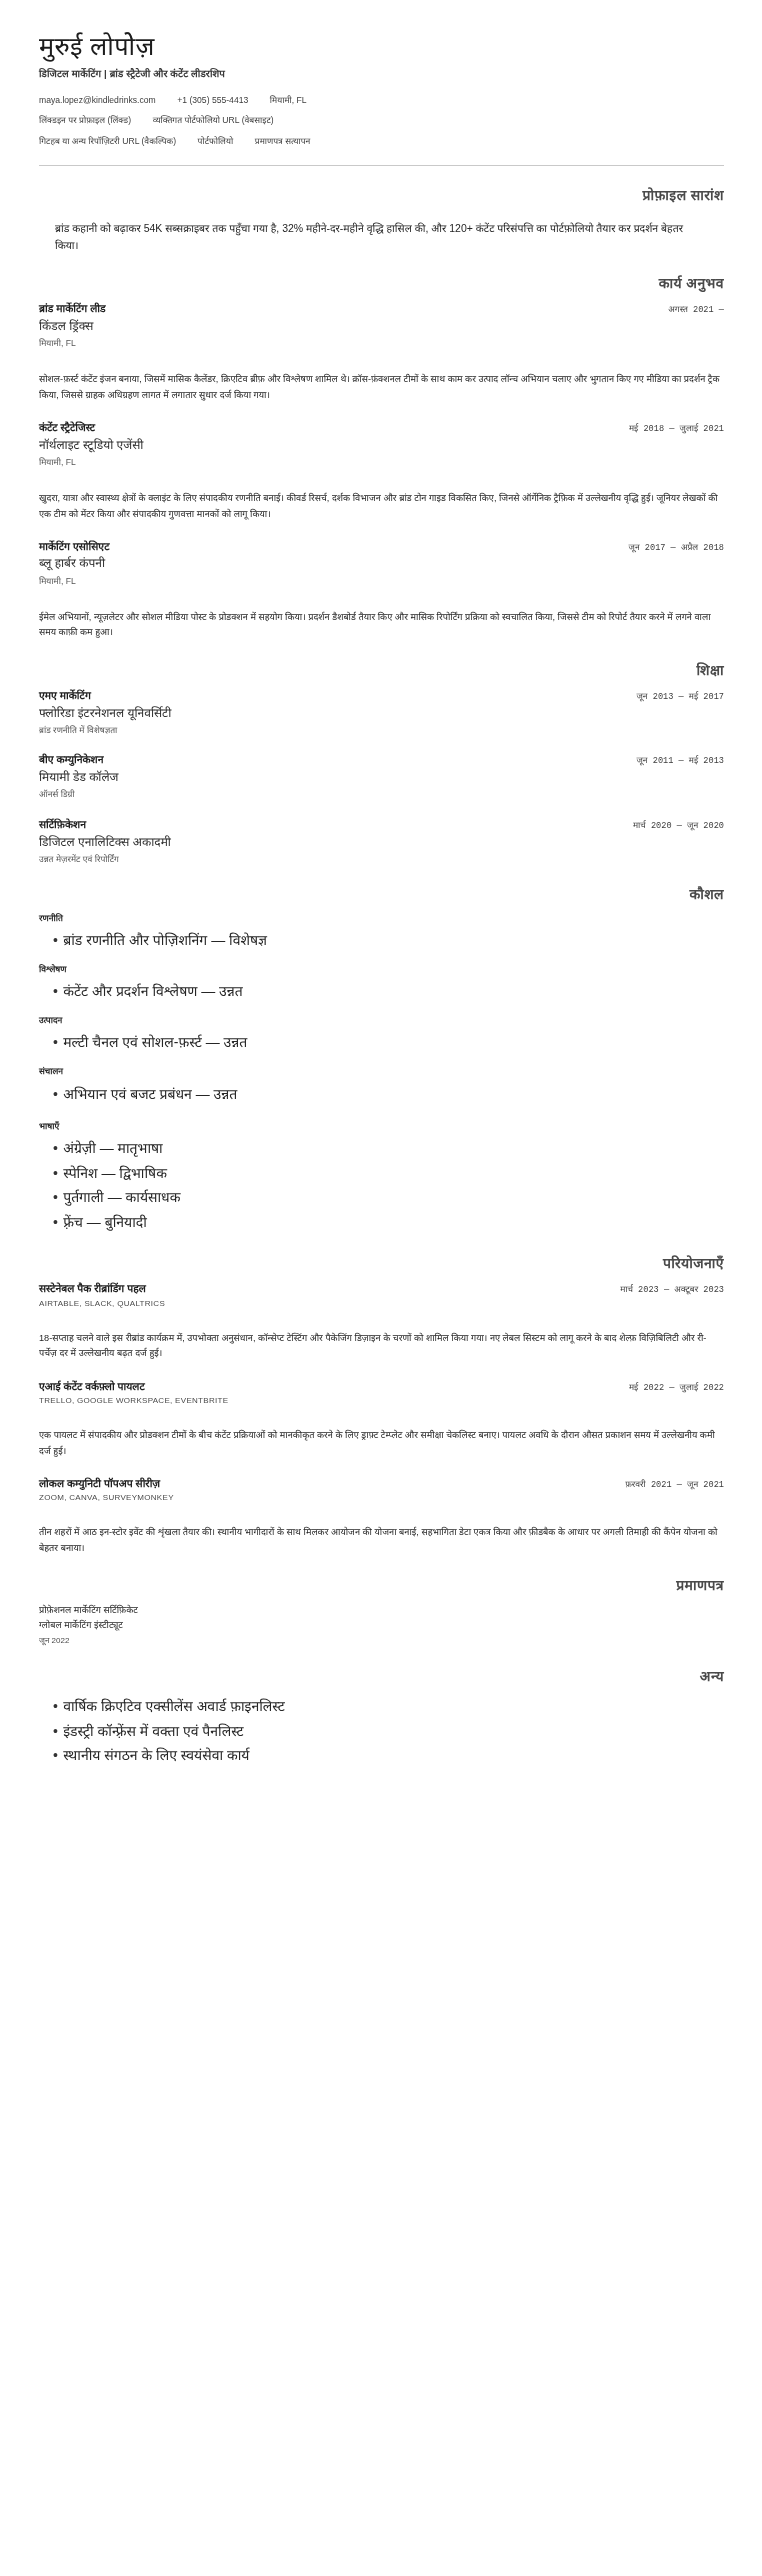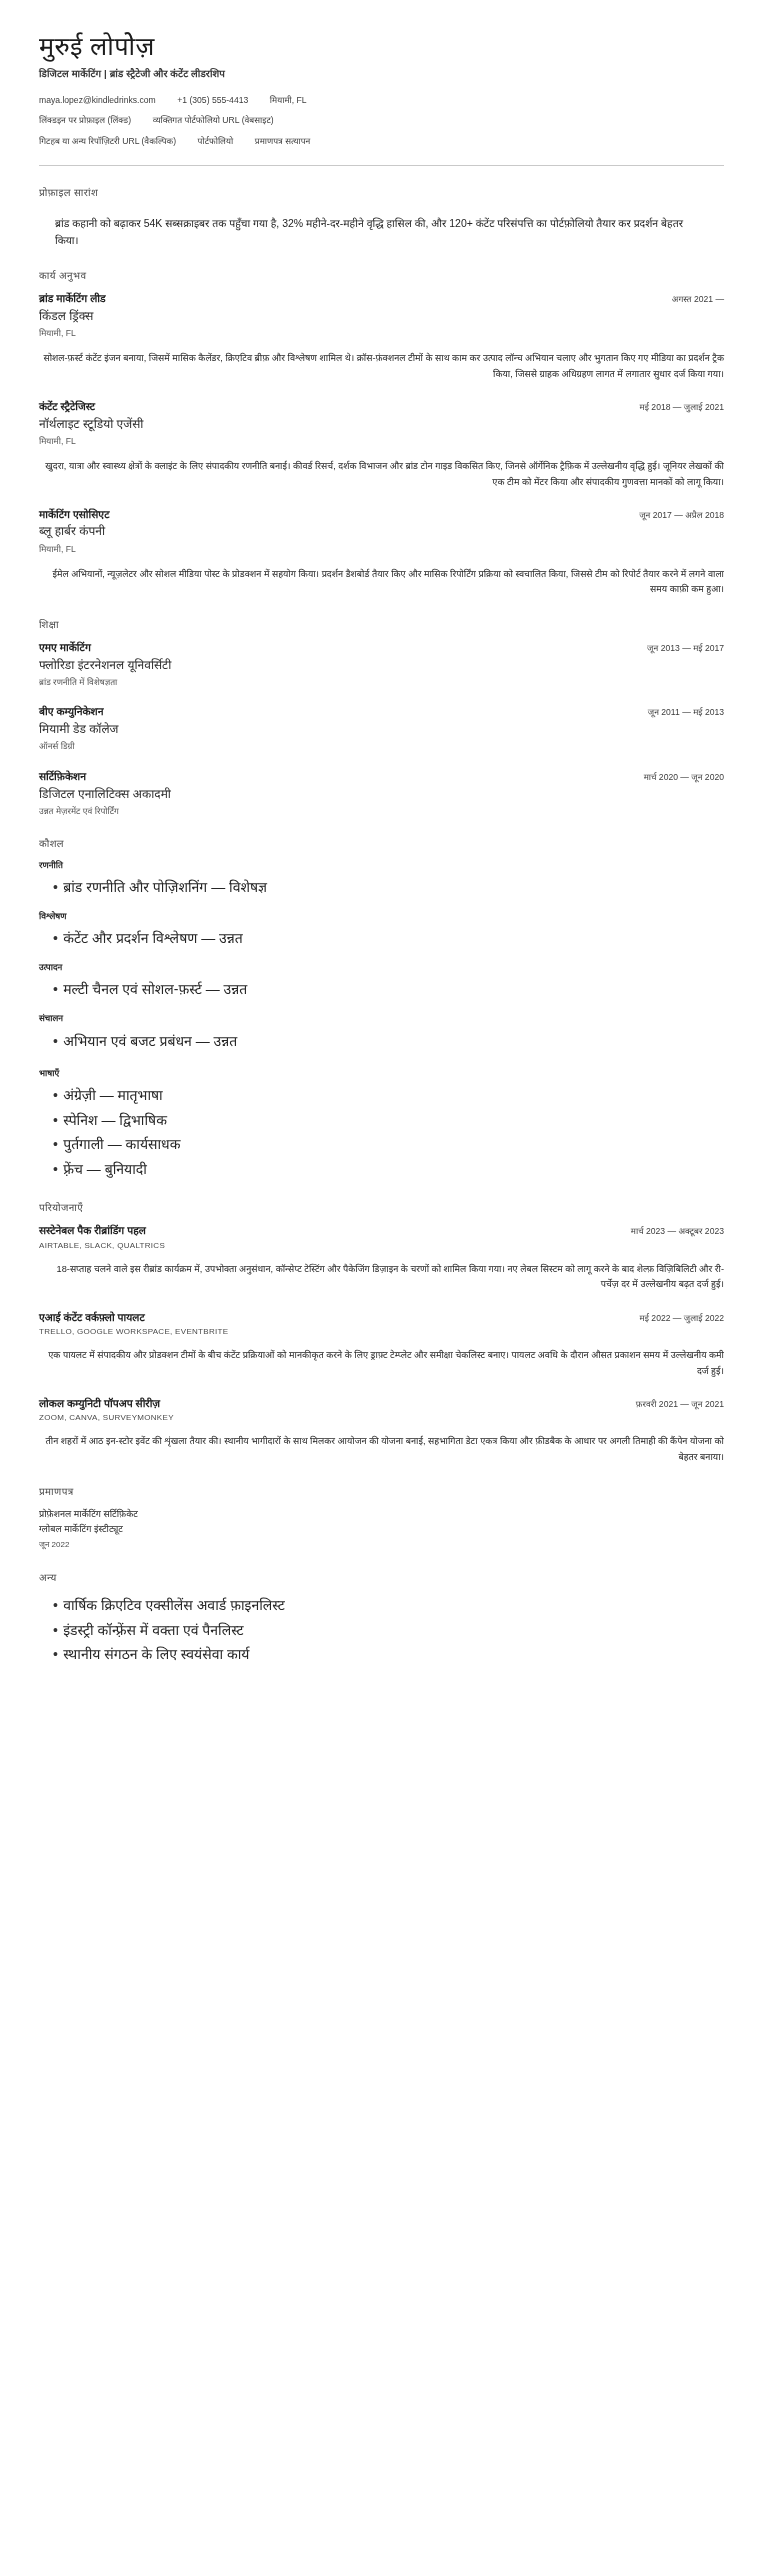--- a/index.html
+++ b/index.html
@@ -57,25 +57,26 @@
     border: none;
     border-top: 0.6px solid #c9c9c9;
     margin: 5.1px 0 19px 0;
   }
 
   
   .section {
     margin-bottom: 19px;
   }
   .section-title {
-    font-size: 10px;
-    font-weight: normal;
+    font-size: 14px;
+    font-weight: bold;
     color: #4a4a4a;
     letter-spacing: 0.4px;
     margin: 0 0 9px 0;
+    text-align: right;
   }
   .summary-text {
     font-size: 10.5px;
     line-height: 1.65;
     color: #242424;
     margin: 16px;
   }
 
   
   .entry {
@@ -92,20 +93,21 @@
     font-weight: bold;
     color: #1f1f1f;
     line-height: 1.35;
   }
   .entry-date {
     font-size: 8.6px;
     color: #3c3c3c;
     white-space: nowrap;
     text-align: center;
     flex: none;
+    font-family: Liberation Mono, monospace;
   }
   .entry-sub {
     font-size: 12px;
     color: #2e2e2e;
     margin-top: 2.5px;
     line-height: 1.4;
   }
   .entry-loc {
     font-size: 8.6px;
     color: #555555;
@@ -114,22 +116,21 @@
   .entry-tools {
     font-size: 8px;
     color: #4a4a4a;
     letter-spacing: 0.3px;
     margin-top: 3.2px;
   }
   .entry-body {
     font-size: 9.2px;
     line-height: 1.7;
     color: #262626;
-    margin-top: 12px;
-    text-align: right;
+    margin-top: 23px;
   }
 
   
   .skill-group {
     margin-bottom: 10.2px;
   }
   .skill-group-title {
     font-size: 8.6px;
     font-weight: bold;
     color: #2b2b2b;

